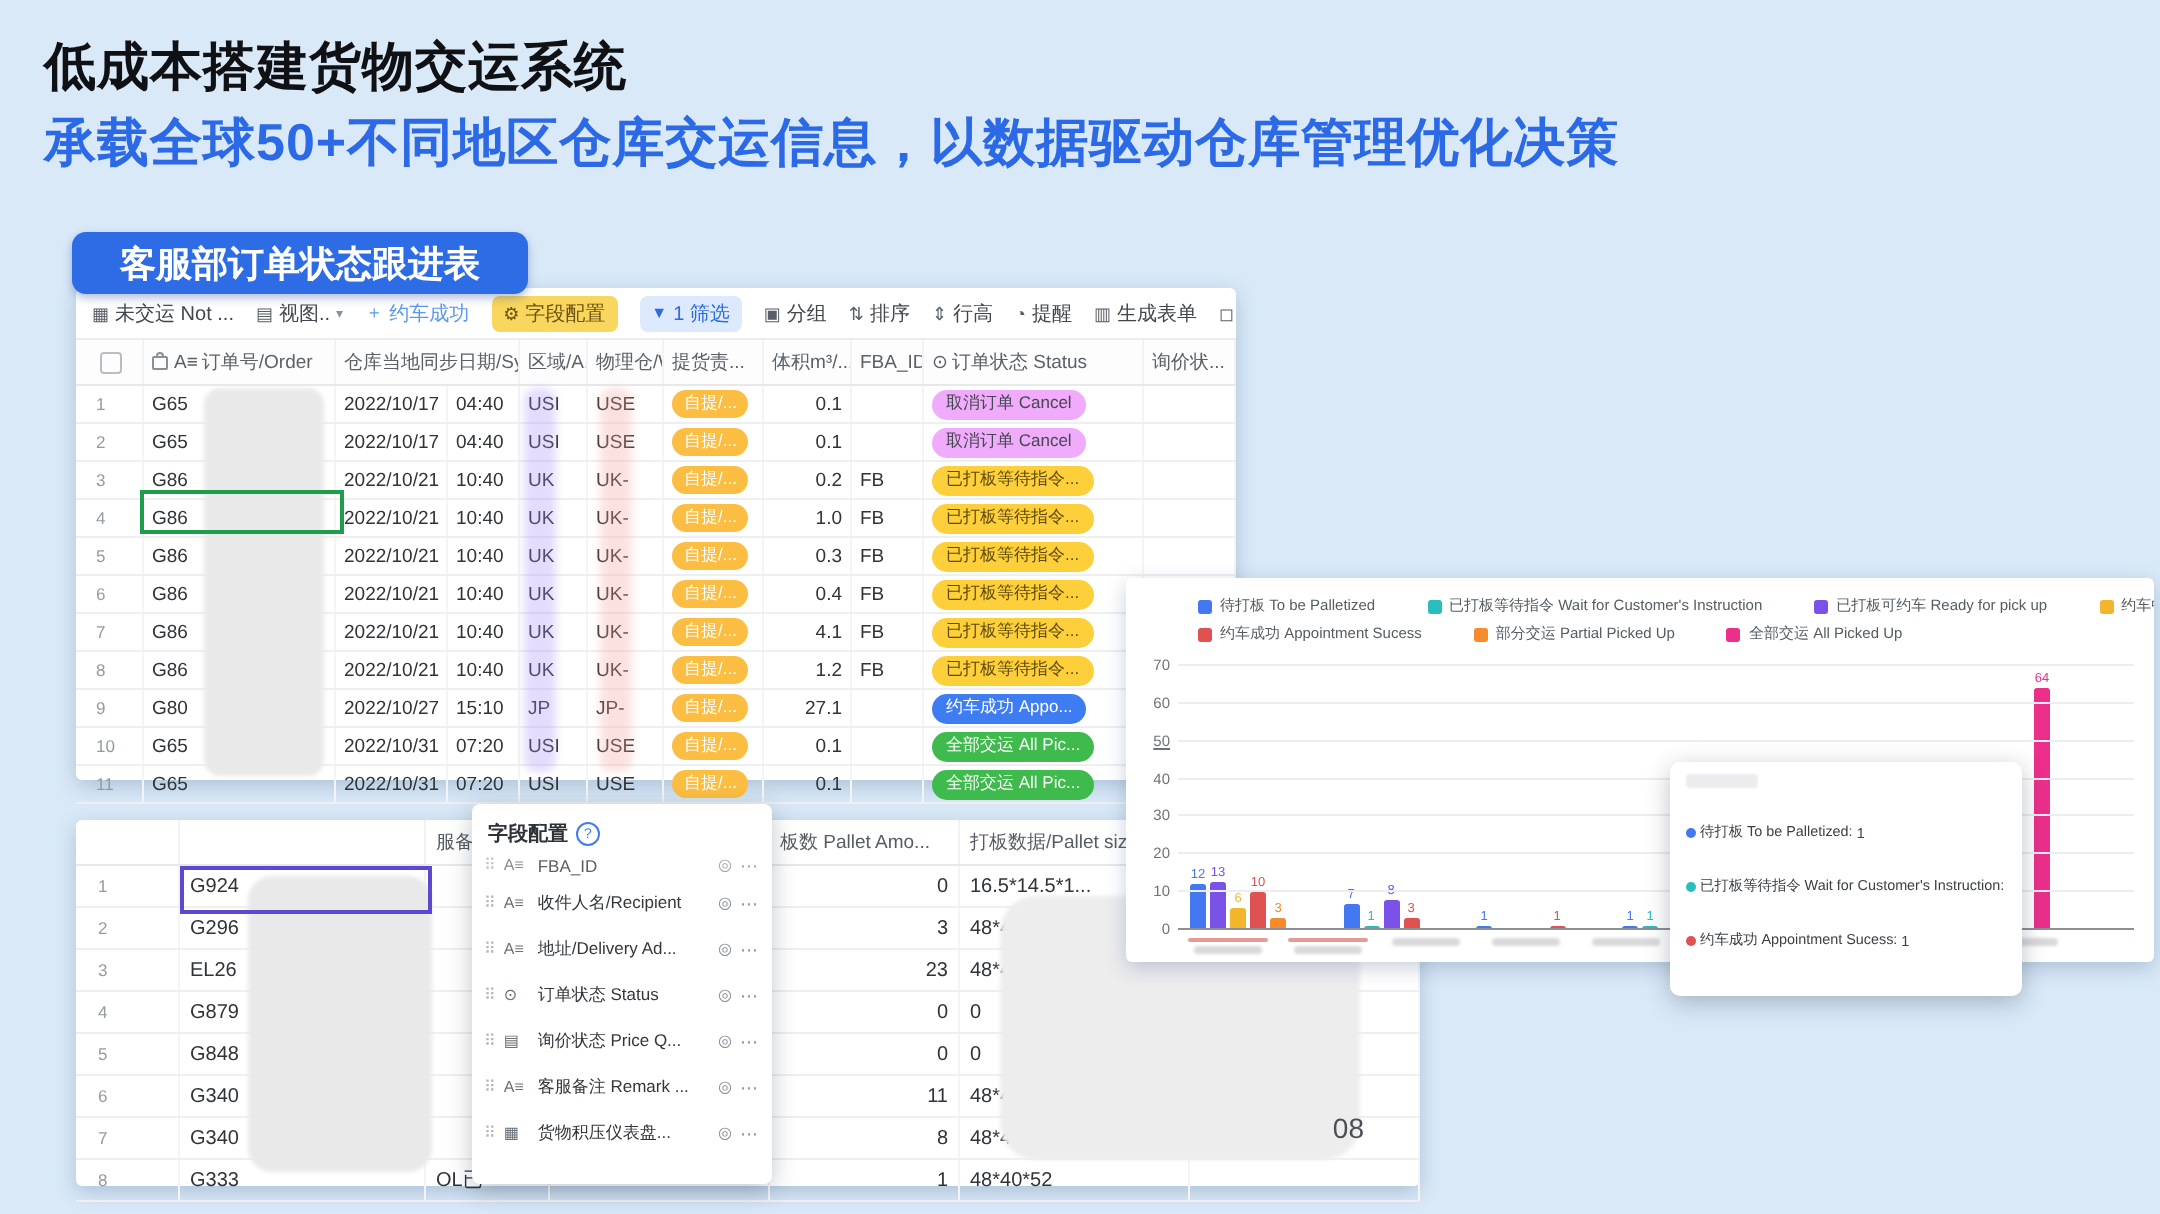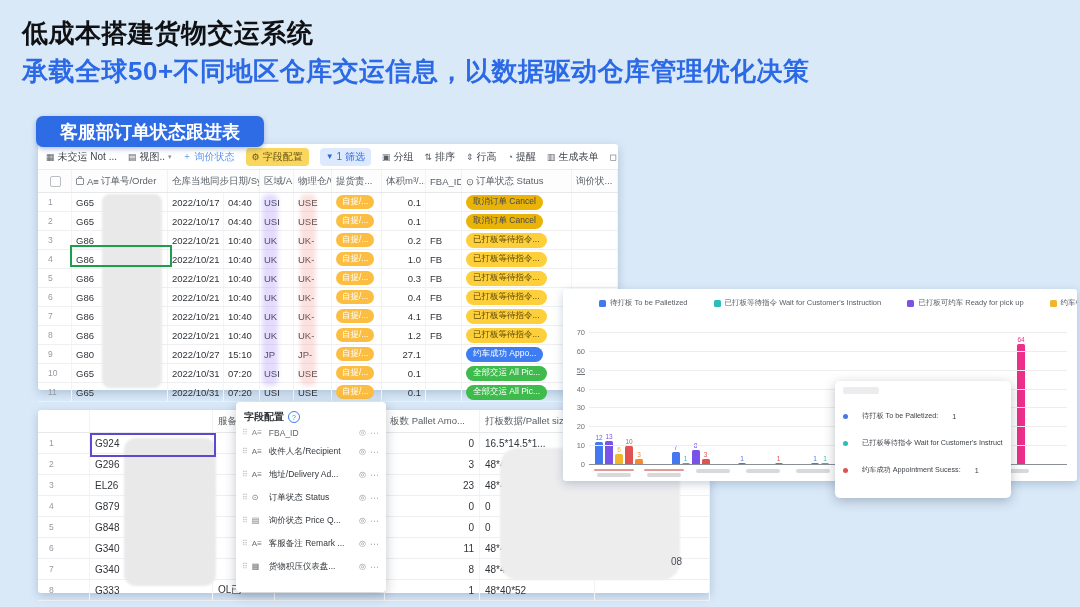--- a/index.html
+++ b/index.html
@@ -36,37 +36,37 @@
   .ohead{height:22px;font-size:9.5px;color:#5b6167;border-bottom:1px solid #e7e8ea;background:#fdfdfe;}
   .ohead .hc{display:flex;align-items:center;padding:0 4px;gap:2px;border-right:1px solid #f1f2f3;overflow:hidden;white-space:nowrap;}
   .ohead .hc.span2{grid-column:span 2;}
   .cb{width:9px;height:9px;border:1px solid #b9bec5;border-radius:2px;margin-left:8px;}
   .orow{height:18px;font-size:9.5px;color:#303439;border-bottom:1px solid #efeff1;}
   .orow .c{display:flex;align-items:center;padding:0 4px;border-right:1px solid #f4f4f6;overflow:hidden;white-space:nowrap;}
   .rn{color:#949aa2;font-size:8.5px;margin-left:6px;}
   .c.vol{justify-content:flex-end;}
   .pbadge{background:#fcbe42;color:#fff;border-radius:8px;padding:1px 6px;font-size:8.5px;}
   .sbadge{border-radius:9px;padding:1.5px 7px;font-size:8.5px;white-space:nowrap;}
-  .st-gray{background:#eab308;color:#45494e;text-align:center;}
+  .st-gray{background:#f0abfc;color:#45494e;text-align:center;}
   .st-yellow{background:#fccf3b;color:#5f4a06;}
   .st-blue{background:#3e7cf1;color:#fff;}
   .st-green{background:#3fbb4d;color:#fff;}
   
   .redact{position:absolute;background:#e9e9e9;filter:blur(1px);border-radius:8px;z-index:5;}
   .smudge{position:absolute;filter:blur(2px);border-radius:6px;z-index:4;}
   .sel-green{position:absolute;border:2px solid #1d9e4b;z-index:6;pointer-events:none;}
   .sel-purple{position:absolute;border:2px solid #5e48cf;z-index:6;pointer-events:none;}
   
   .pgrid{display:grid;grid-template-columns:52px 123px 62px 110px 95px 115px 1fr;}
   .phead{height:22px;font-size:9.5px;color:#565c63;border-bottom:1px solid #e7e8ea;}
   .phead .hc{display:flex;align-items:center;padding:0 5px;border-right:1px solid #f1f2f3;overflow:hidden;white-space:nowrap;}
   .prow{height:20px;font-size:10px;color:#303439;border-bottom:1px solid #efeff1;}
   .prow .c{display:flex;align-items:center;padding:0 5px;border-right:1px solid #f4f4f6;overflow:hidden;white-space:nowrap;}
   .prow .c.amt{justify-content:flex-end;}
-  .stray08{position:absolute;left:600px;top:146px;width:44px;text-align:right;font-size:10px;color:#4a4f55;z-index:8;}
+  .stray08{position:absolute;left:600px;top:146px;width:44px;text-align:right;font-size:14px;color:#4a4f55;z-index:8;}
   
   .fpanel{position:absolute;left:198px;top:-8px;width:150px;height:190px;background:#fff;border-radius:4px;
           box-shadow:0 3px 12px rgba(40,50,70,.28);z-index:25;padding:6px 6px 0 6px;box-sizing:border-box;overflow:hidden;}
   .ftitle{display:flex;align-items:center;gap:4px;font-size:10px;color:#2f3338;font-weight:700;margin:2px 0 4px 2px;}
   .fhelp{width:10px;height:10px;border-radius:50%;border:1px solid #3f7df0;color:#3f7df0;font-size:7px;
          display:flex;align-items:center;justify-content:center;font-weight:400;}
   .fitem{display:flex;align-items:center;gap:4px;height:23px;font-size:8.5px;color:#33373c;}
   .fitem.cut{height:12px;overflow:hidden;align-items:flex-start;opacity:.8;}
   .fitem .drag{color:#b4b9bf;font-size:8px;}
   .fitem .ficon{color:#6a7077;font-size:8px;width:13px;}
@@ -90,21 +90,21 @@
   .blabel{font-size:6.5px;line-height:6px;}
   .bar{width:8px;border-radius:1.5px 1.5px 0 0;}
   .xlabels{position:absolute;left:26px;right:10px;top:140px;display:flex;justify-content:space-between;padding:0 30px 0 0;}
   .xl{display:flex;flex-direction:column;align-items:center;gap:2px;width:50px;}
   .xl .strip{height:4px;width:34px;background:#d9d9db;border-radius:2px;filter:blur(.7px);}
   .xl .redline{height:2px;width:40px;background:#e59a96;border-radius:1px;}
   
   .tooltip{position:absolute;left:272px;top:92px;width:176px;background:#fff;border-radius:5px;
            box-shadow:0 3px 12px rgba(40,50,70,.3);padding:6px 8px;z-index:9;box-sizing:border-box;}
   .tt-blob{width:36px;height:7px;background:#ececee;border-radius:2px;filter:blur(.6px);margin-bottom:5px;}
-  .ttline{display:flex;align-items:center;gap:14px;font-size:7.2px;color:#3a3f45;margin:17px 0;white-space:nowrap;overflow:hidden;}
+  .ttline{display:flex;align-items:center;gap:2px;font-size:7.2px;color:#3a3f45;margin:17px 0;white-space:nowrap;overflow:hidden;}
   .ttdot{width:5px;height:5px;border-radius:50%;flex:0 0 auto;}
   .lockic{display:inline-block;width:6px;height:5px;border:1px solid #8a9097;border-radius:1px;position:relative;margin-right:1px;}
   .lockic:before{content:"";position:absolute;left:1px;top:-3px;width:2px;height:2px;border:1px solid #8a9097;border-bottom:none;border-radius:2px 2px 0 0;}
 </style>
 </head>
 <body>
 
 <div class="canvas">
 
   <div class="title">低成本搭建货物交运系统</div>
@@ -118,21 +118,21 @@
     <span class="ic">▦</span>
     <span class="lb">未交运 Not ...</span>
   </div>
         <div class="tbi plain">
     <span class="ic">▤</span>
     <span class="lb">视图..</span>
   <span class="caret">▾</span>
         </div>
         <div class="tbi link">
     <span class="ic">＋</span>
-    <span class="lb">询价状态</span>
+    <span class="lb">约车成功</span>
   </div>
         <div class="tbi chip-yellow">
     <span class="ic">⚙</span>
     <span class="lb">字段配置</span>
   </div>
         <div class="tbi chip-blue">
     <span class="ic">▼</span>
     <span class="lb">1 筛选</span>
   </div>
         <div class="tbi plain">
@@ -597,20 +597,34 @@
     <span class="lsq" style="background: rgb(42, 189, 189);"></span>
     <span class="ltext">已打板等待指令 Wait for Customer's Instruction</span>
   </div>
           <div class="litem">
     <span class="lsq" style="background: rgb(122, 82, 232);"></span>
     <span class="ltext">已打板可约车 Ready for pick up</span>
   </div>
           <div class="litem">
     <span class="lsq" style="background: rgb(242, 182, 44);"></span>
     <span class="ltext">约车中 booking truc...</span>
+  </div>
+        </div>
+      <div class="lrow" id="legend-row-2">
+          <div class="litem">
+    <span class="lsq" style="background: rgb(224, 81, 81);"></span>
+    <span class="ltext">约车成功 Appointment Sucess</span>
+  </div>
+          <div class="litem">
+    <span class="lsq" style="background: rgb(245, 139, 43);"></span>
+    <span class="ltext">部分交运 Partial Picked Up</span>
+  </div>
+          <div class="litem">
+    <span class="lsq" style="background: rgb(235, 47, 139);"></span>
+    <span class="ltext">全部交运 All Picked Up</span>
   </div>
         </div>
     </div>
     <div class="plotwrap">
       <div class="plot" id="chart-plot">
         <div class="groups" id="chart-groups">
             <div class="bgroup">
               <div class="barwrap">
                 <div class="blabel" style="color: rgb(68, 120, 240);">12</div>
                 <div class="bar" style="height: 22.6286px; background: rgb(68, 120, 240);"></div>

